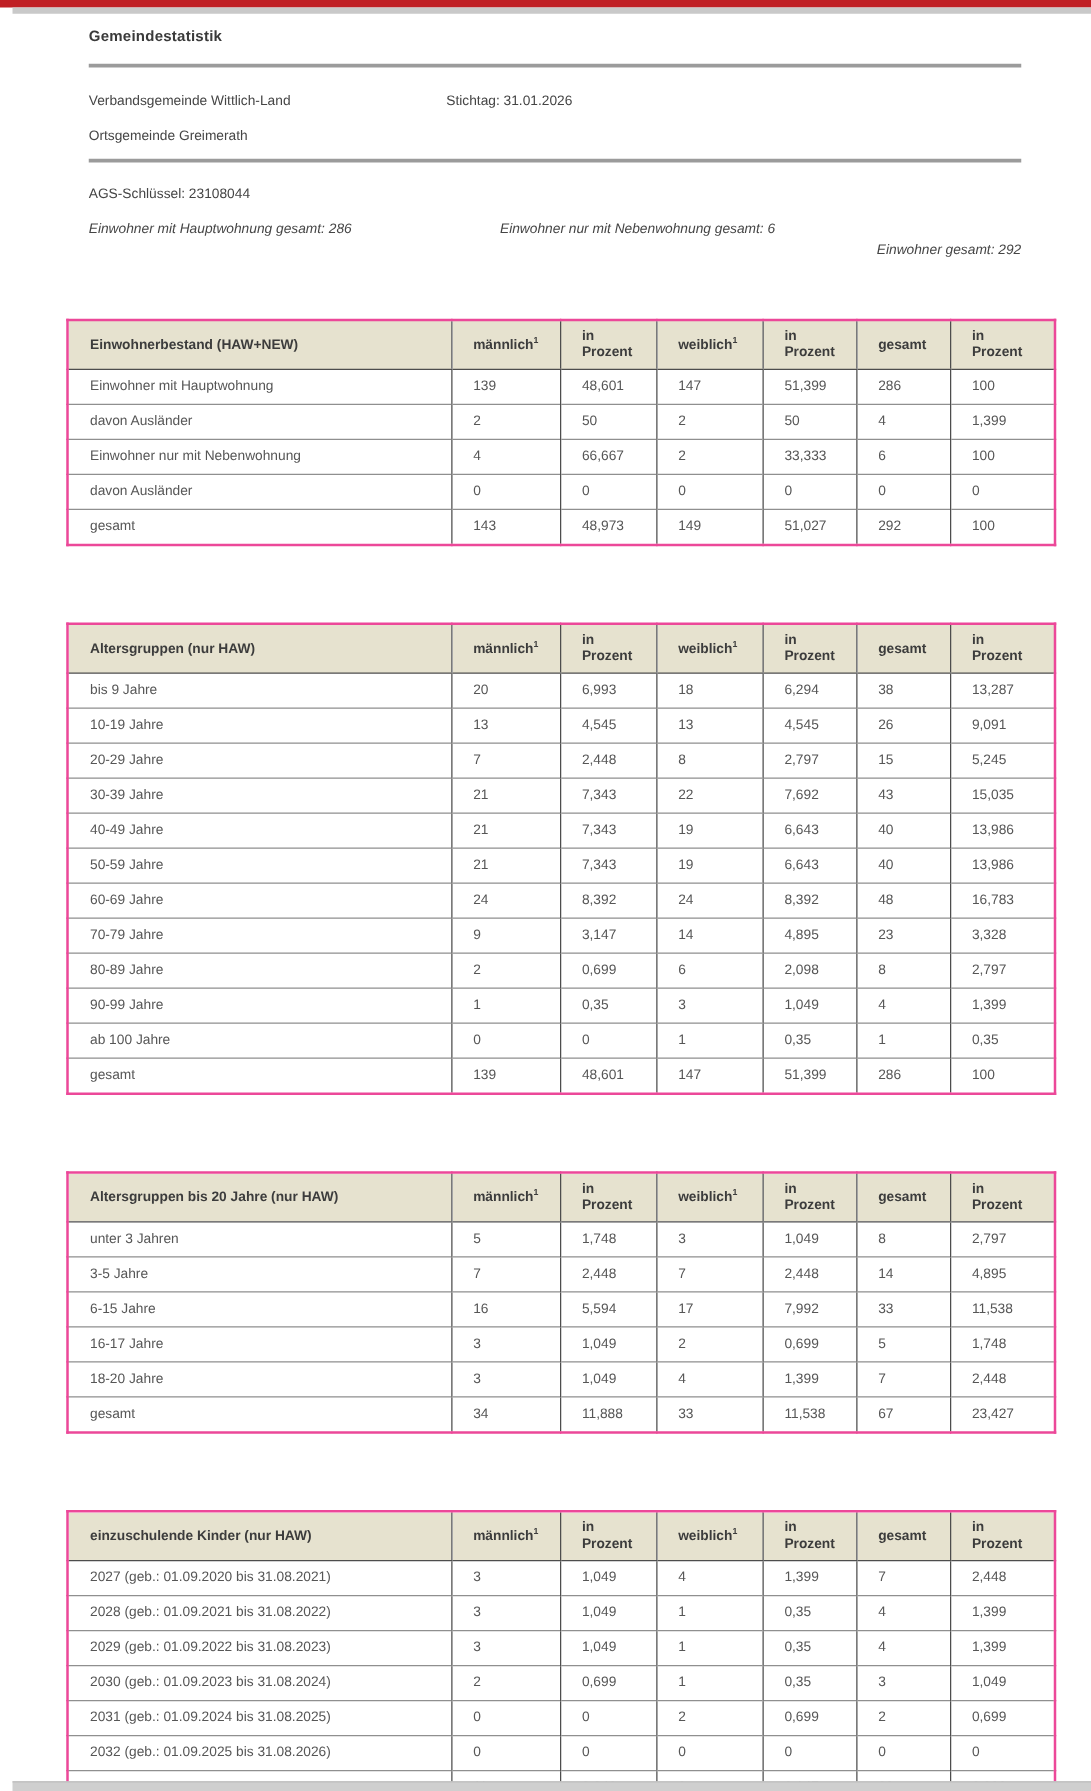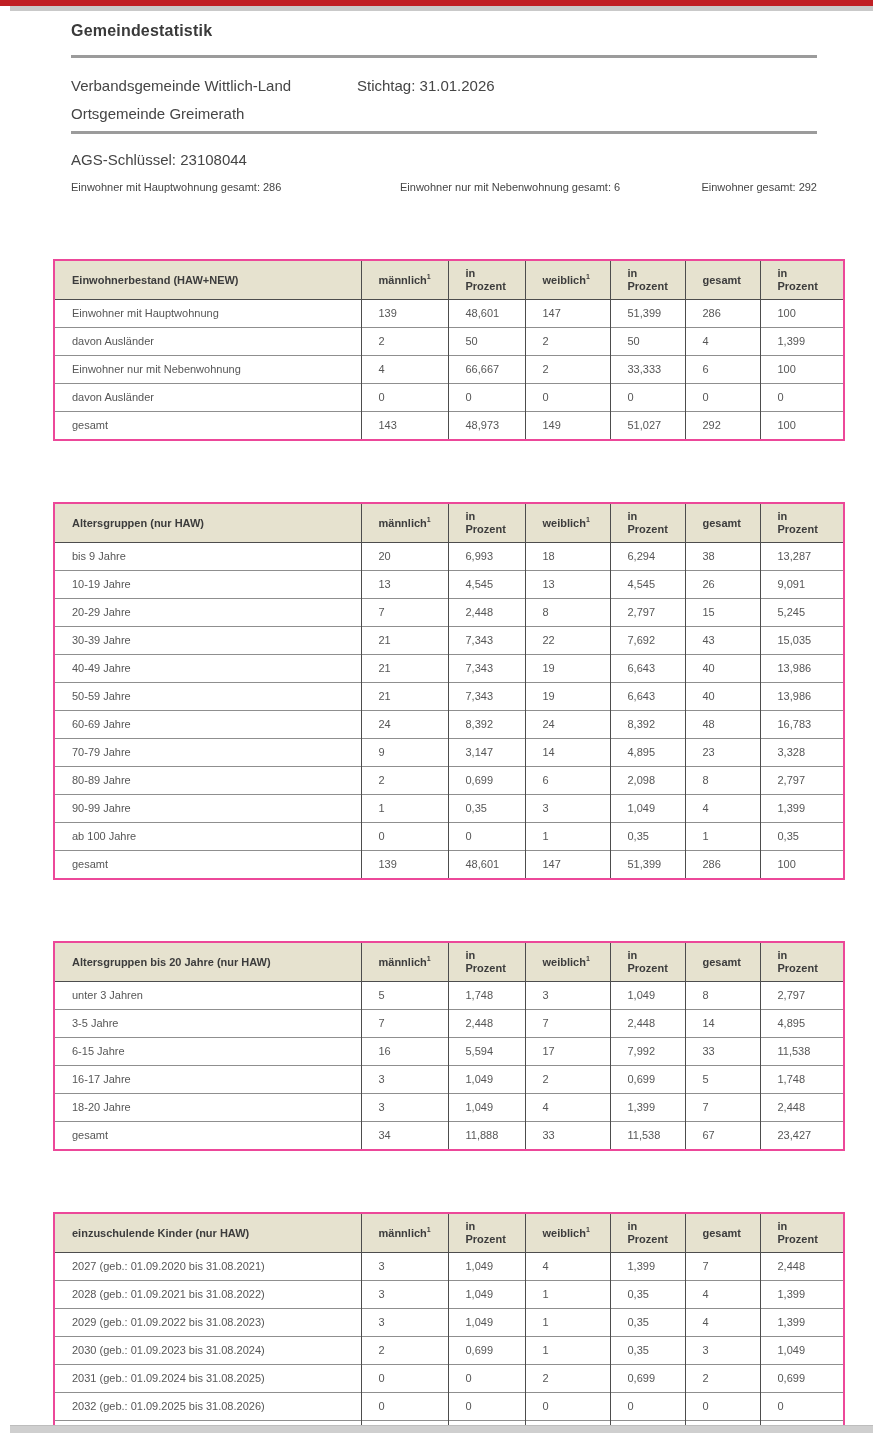--- a/index.html
+++ b/index.html
@@ -38,67 +38,68 @@
   }
 
   .content {
     position: absolute;
     top: 11px; left: 0;
     width: 873px;
   }
 
   .doc-title {
     margin: 11px 56px 0 71px;
-    font-size: 16px;
+    font-size: 12px;
     font-weight: bold;
     color: #3a3a3a;
     letter-spacing: 0.2px;
   }
 
   .rule {
     height: 3px;
     background: #9b9b9b;
     border: none;
     margin: 15px 56px 0 71px;
   }
   .rule.second { margin-top: 11px; }
 
   .meta-line {
     position: relative;
     margin: 21px 56px 0 71px;
-    font-size: 15px;
+    font-size: 11px;
     color: #454545;
     height: 13px;
     line-height: 13px;
   }
   .meta-line.og { margin-top: 15px; }
   .meta-line.ags { margin-top: 19px; }
   .meta-line .stichtag {
     position: absolute;
     left: 286px;
     top: 0;
   }
 
   .summary-line {
     position: relative;
     margin: 15px 56px 0 71px;
     font-size: 11px;
     color: #454545;
     height: 13px;
     line-height: 13px;
+    font-style: italic;
   }
   .summary-line .mid {
     position: absolute;
     left: 329px;
     top: 0;
   }
   .summary-line .right {
     position: absolute;
     right: 0;
-    top: 0;
+    top: 17px;
   }
 
   
   .tables-wrap { margin: 0; }
 
   table.stat {
     border-collapse: collapse;
     table-layout: fixed;
     width: 790px;
     margin: 61px 0 0 53px;

